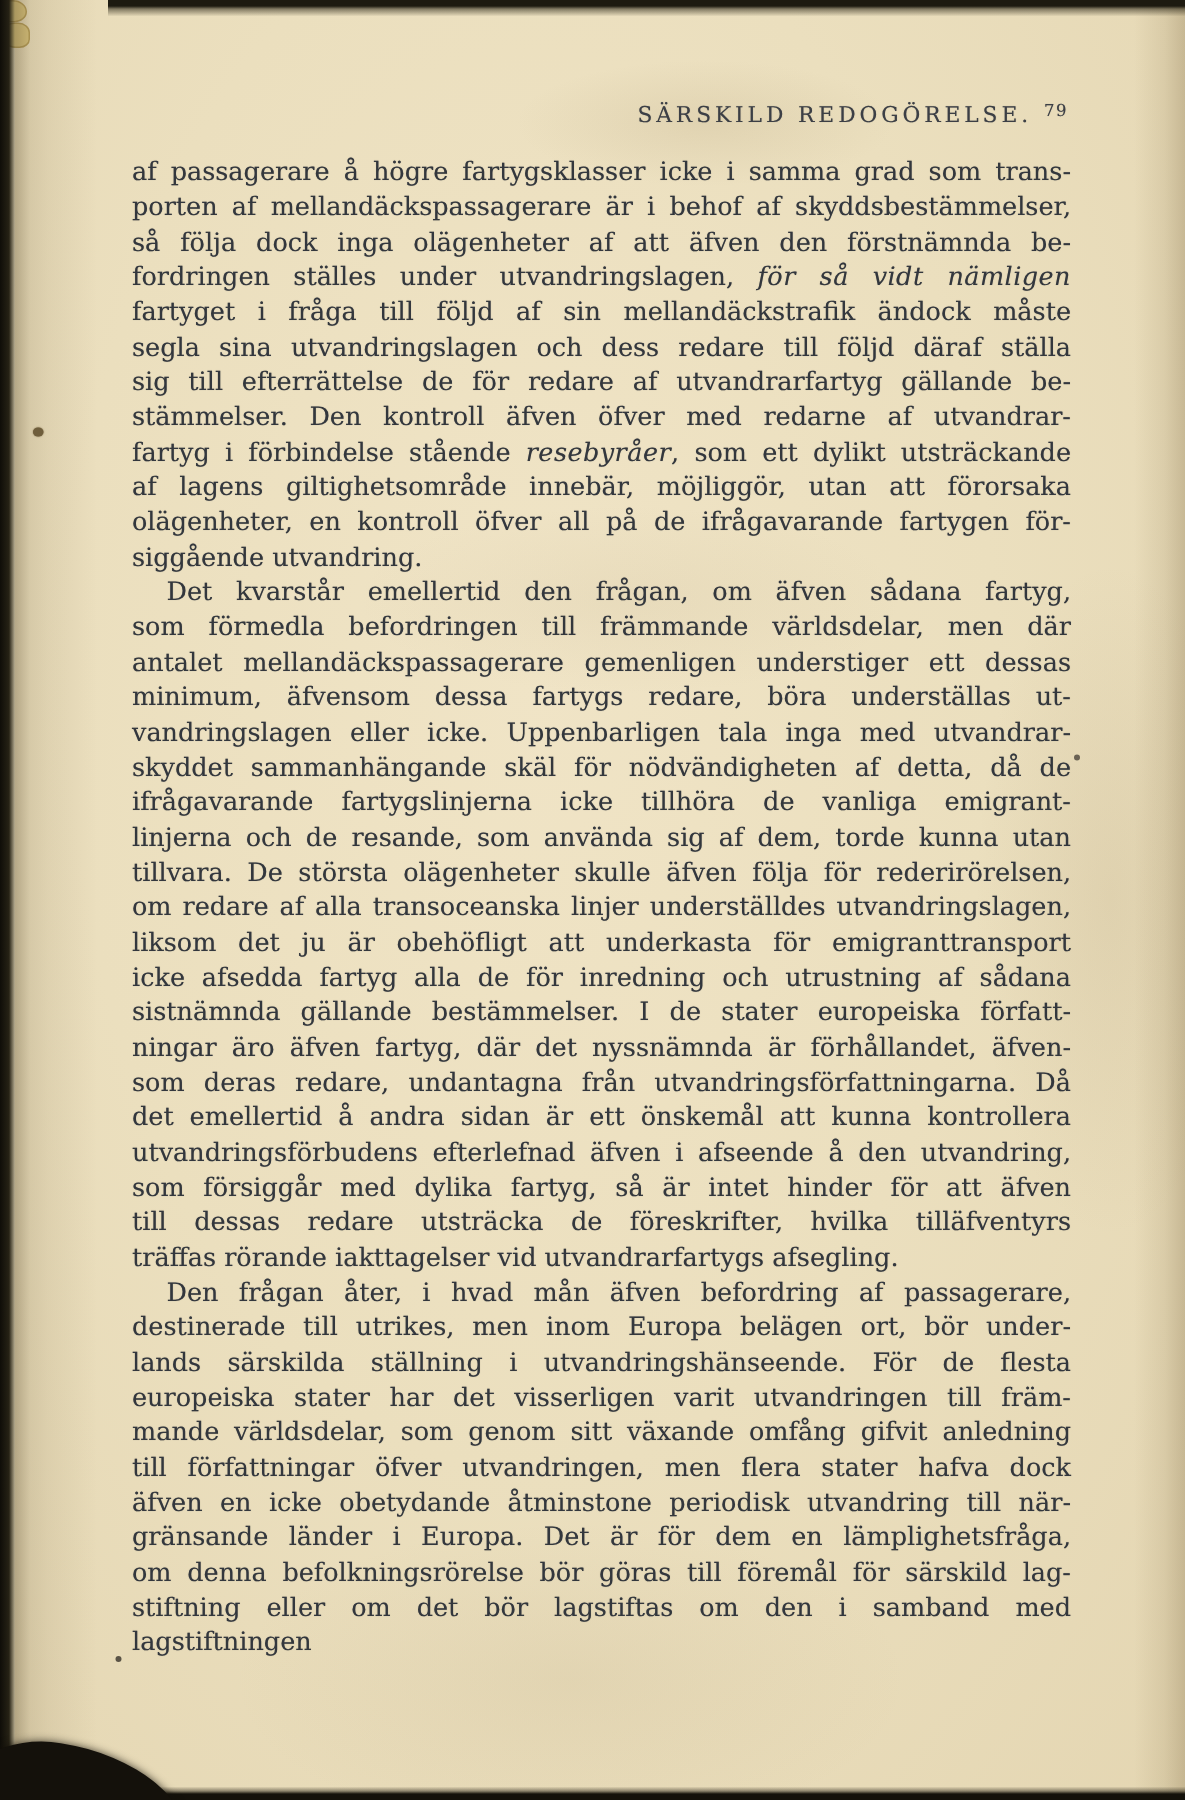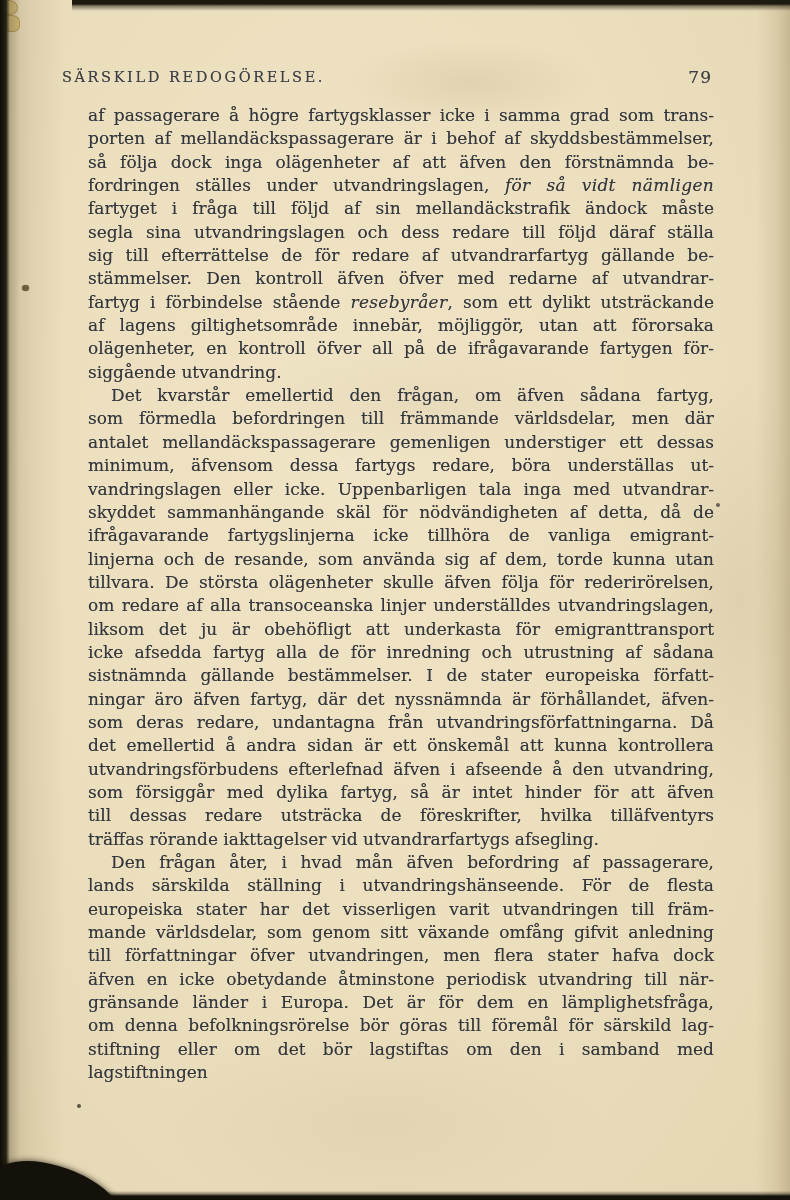--- a/index.html
+++ b/index.html
@@ -56,27 +56,27 @@
   .blob-a{left:14px;top:563px;width:16px;height:13px;background:#d9c37c;border:1px solid #b49b55;border-radius:40% 60% 55% 45%;}
   .blob-b{left:6px;top:908px;width:18px;height:15px;background:#d9c37c;border:1px solid #b49b55;border-radius:55% 45% 40% 60%;}
   .speck-b{left:77px;top:1104px;width:4px;height:4px;background:#5a5346;}
   .speck-c{left:716px;top:503px;width:4px;height:4px;background:#6a6253;}
   
   .running-header{
     position:absolute;top:69px;left:88px;width:626px;height:22px;
     color:#3c3f45;
   }
   .running-title{
-    position:absolute;left:0;right:0;text-align:left;
+    position:absolute;left:0;right:0;text-align:right;
     font-size:14.5px;letter-spacing:2.6px;
     transform:translateX(-26px);
     text-shadow:0 0 .5px rgba(60,63,69,.55);
   }
   .page-number{
-    position:absolute;right:2px;top:-2px;font-size:17px;letter-spacing:1px;
+    position:absolute;right:2px;top:-2px;font-size:11px;letter-spacing:1px;
     text-shadow:0 0 .5px rgba(60,63,69,.55);
   }
   .text-block{
     position:absolute;top:104px;left:88px;width:626px;
     font-size:17px;line-height:23.35px;color:#33373d;
     text-shadow:0 0 .5px rgba(51,55,61,.5);
   }
   .paragraph{margin:0;}
   .line{
     text-align:justify;text-align-last:justify;
@@ -141,20 +141,21 @@
         <div class="line"><span>ningar äro äfven fartyg, där det nyssnämnda är förhållandet, äfven-</span></div>
         <div class="line"><span>som deras redare, undantagna från utvandringsförfattningarna.  Då</span></div>
         <div class="line"><span>det emellertid å andra sidan är ett önskemål att kunna kontrollera</span></div>
         <div class="line"><span>utvandringsförbudens efterlefnad äfven i afseende å den utvandring,</span></div>
         <div class="line"><span>som försiggår med dylika fartyg, så är intet hinder för att äfven</span></div>
         <div class="line"><span>till dessas redare utsträcka de föreskrifter, hvilka tilläfventyrs</span></div>
         <div class="line last"><span>träffas rörande iakttagelser vid utvandrarfartygs afsegling.</span></div>
       </div>
       <div class="paragraph">
         <div class="line indent"><span>Den frågan åter, i hvad mån äfven befordring af passagerare,</span></div>
+        <div class="line"><span>destinerade till utrikes, men inom Europa belägen ort, bör under-</span></div>
         <div class="line"><span>lands särskilda ställning i utvandringshänseende.  För de flesta</span></div>
         <div class="line"><span>europeiska stater har det visserligen varit utvandringen till främ-</span></div>
         <div class="line"><span>mande världsdelar, som genom sitt växande omfång gifvit anledning</span></div>
         <div class="line"><span>till författningar öfver utvandringen, men flera stater hafva dock</span></div>
         <div class="line"><span>äfven en icke obetydande åtminstone periodisk utvandring till när-</span></div>
         <div class="line"><span>gränsande länder i Europa.  Det är för dem en lämplighetsfråga,</span></div>
         <div class="line"><span>om denna befolkningsrörelse bör göras till föremål för särskild lag-</span></div>
         <div class="line last"><span>stiftning eller om det bör lagstiftas om den i samband med lagstiftningen</span></div>
       </div>
     </div>

